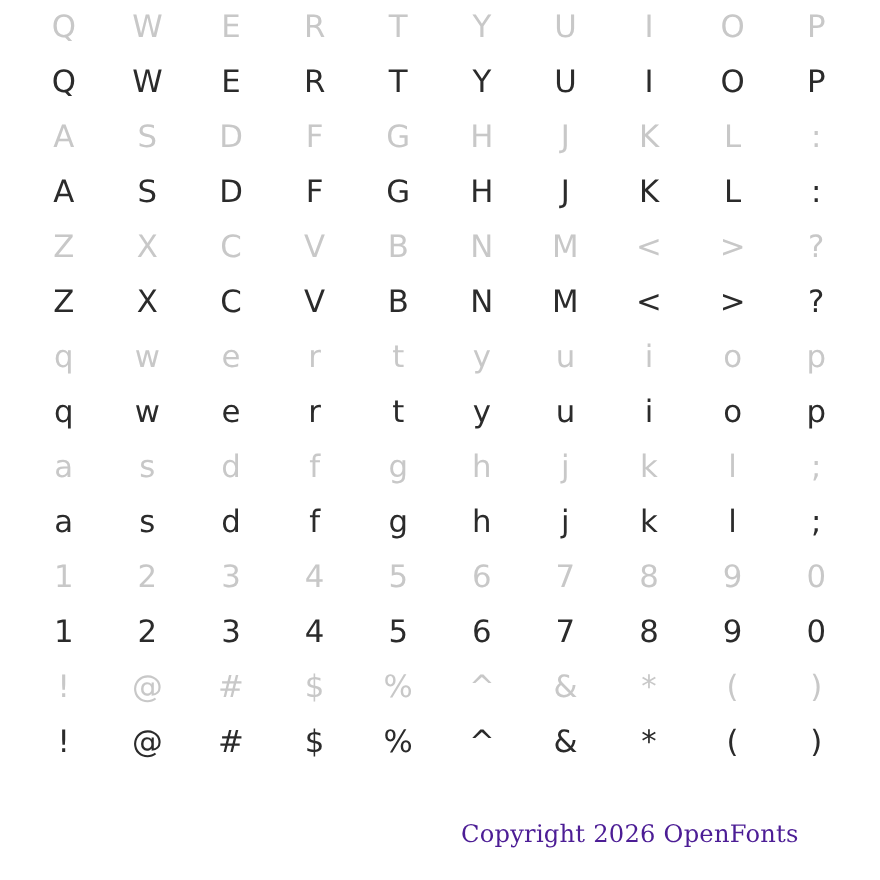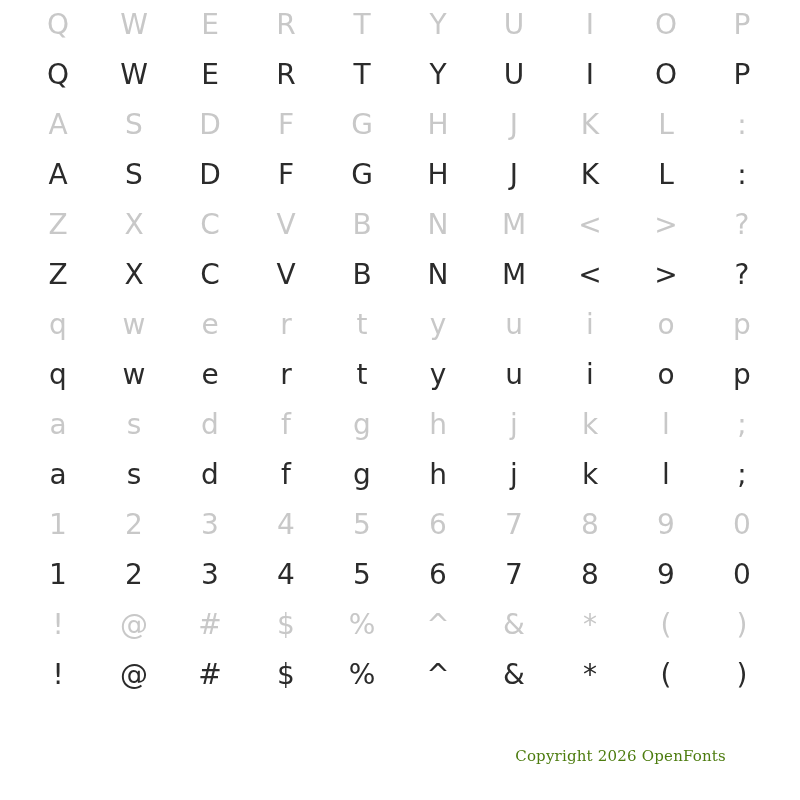--- a/index.html
+++ b/index.html
@@ -46,22 +46,22 @@
   #footer {
     position: absolute;
     left: 0;
     top: 746px;
     width: 800px;
     text-align: right;
     padding-right: 74px;
     box-sizing: border-box;
   }
   #footer .copyright {
-    font-size: 15px;
-    color: #4d7c0f;
+    font-size: 22px;
+    color: #4c1d95;
     font-family: "DejaVu Serif", serif;
     letter-spacing: 0.2px;
   }
 </style>
 </head>
 <body>
 
 <div id="specimen">
     <div class="row ghost">
       <div class="cell">Q</div>

